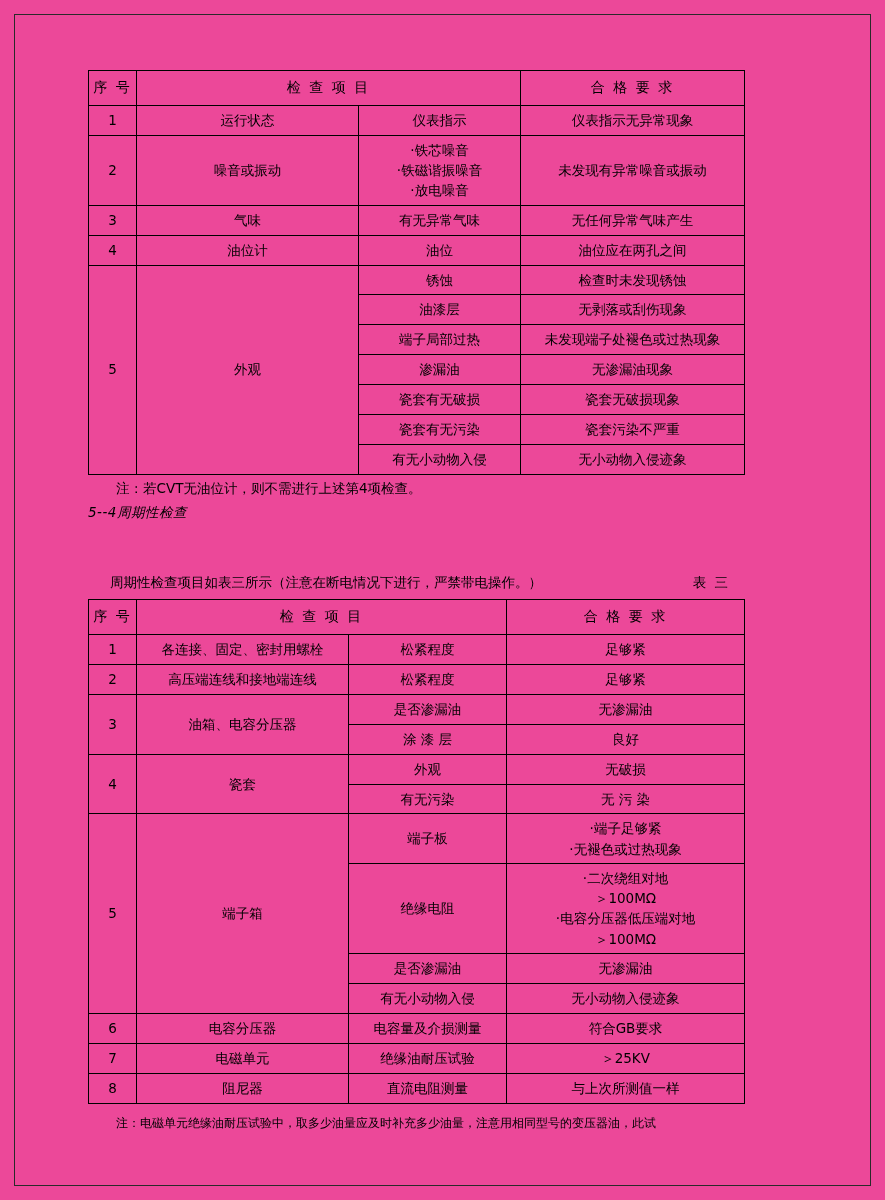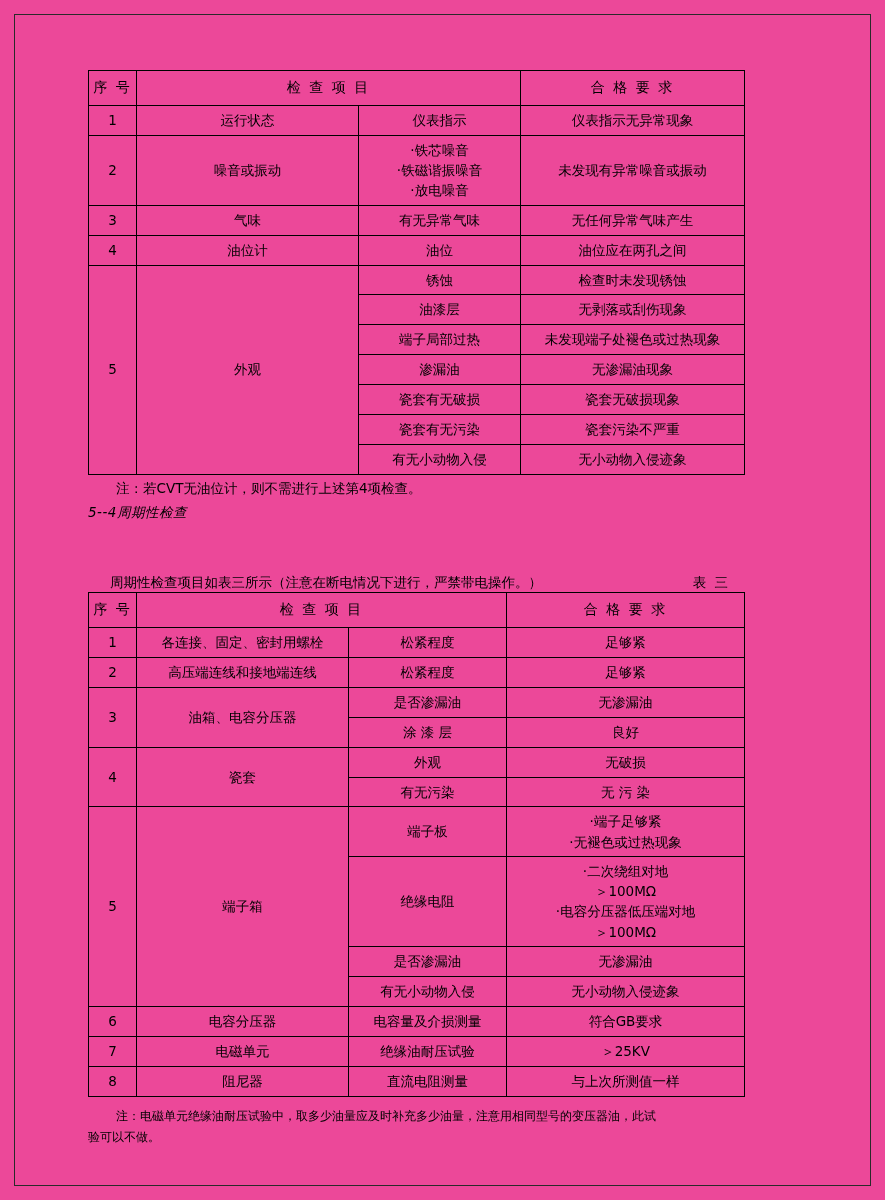--- a/index.html
+++ b/index.html
@@ -78,20 +78,21 @@
     font-style: italic;
   }
   .gap-big {
     height: 52px;
   }
   .caption-row {
     display: flex;
     justify-content: space-between;
     align-items: flex-end;
     font-size: 13.5px;
+    margin-bottom: 7px;
     padding-left: 22px;
   }
   .caption-right {
     letter-spacing: 2px;
     padding-right: 18px;
   }
   .footer-note {
     font-size: 12px;
     line-height: 1.8;
     margin-top: 9px;
@@ -310,18 +311,17 @@
           <td>8</td>
           <td>阻尼器</td>
           <td>直流电阻测量</td>
           <td>与上次所测值一样</td>
         </tr>
       </tbody>
     </table>
 
     <div class="footer-note">
       <div class="ind">注：电磁单元绝缘油耐压试验中，取多少油量应及时补充多少油量，注意用相同型号的变压器油，此试</div>
-      <div>验可以不做。</div>
     </div>
 
 
   </div>
 </div>
 
 </body></html>

